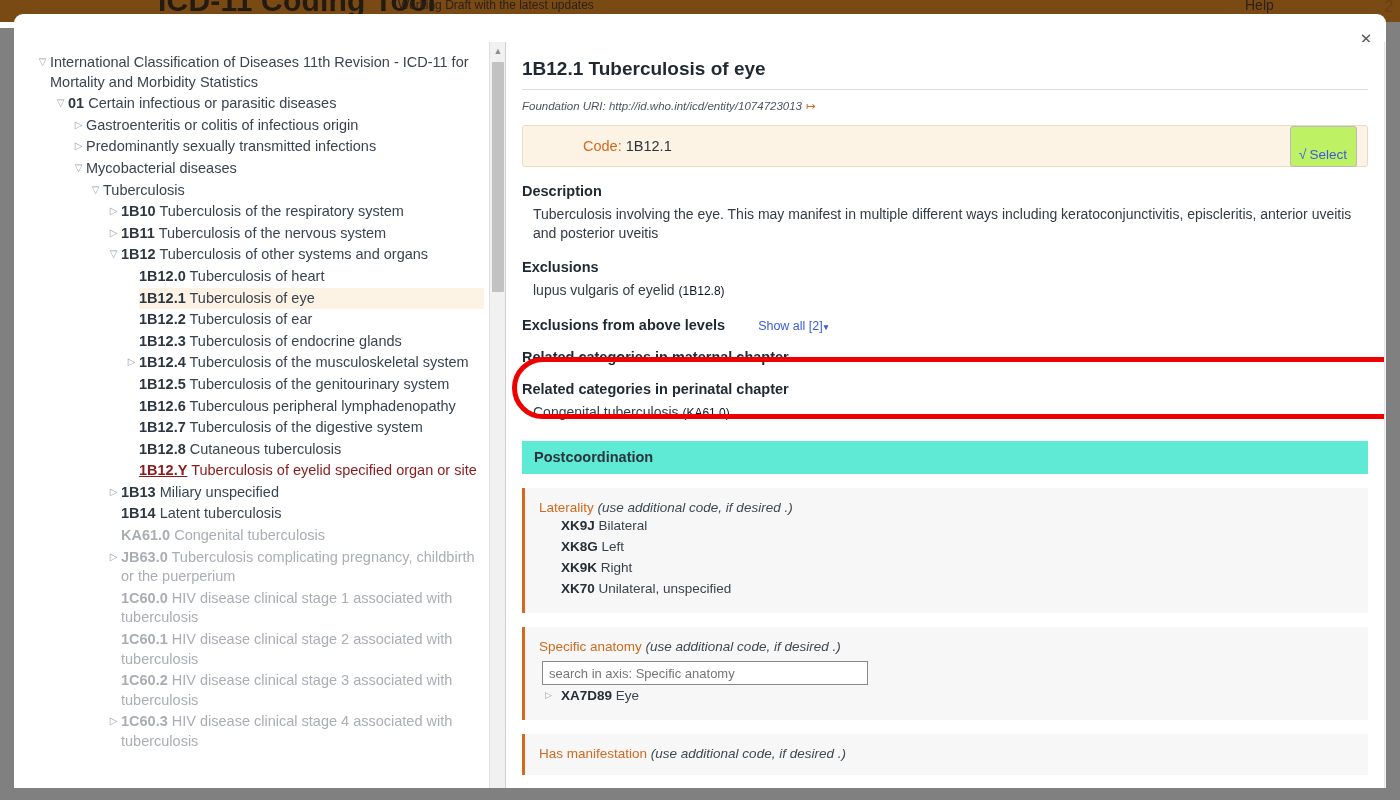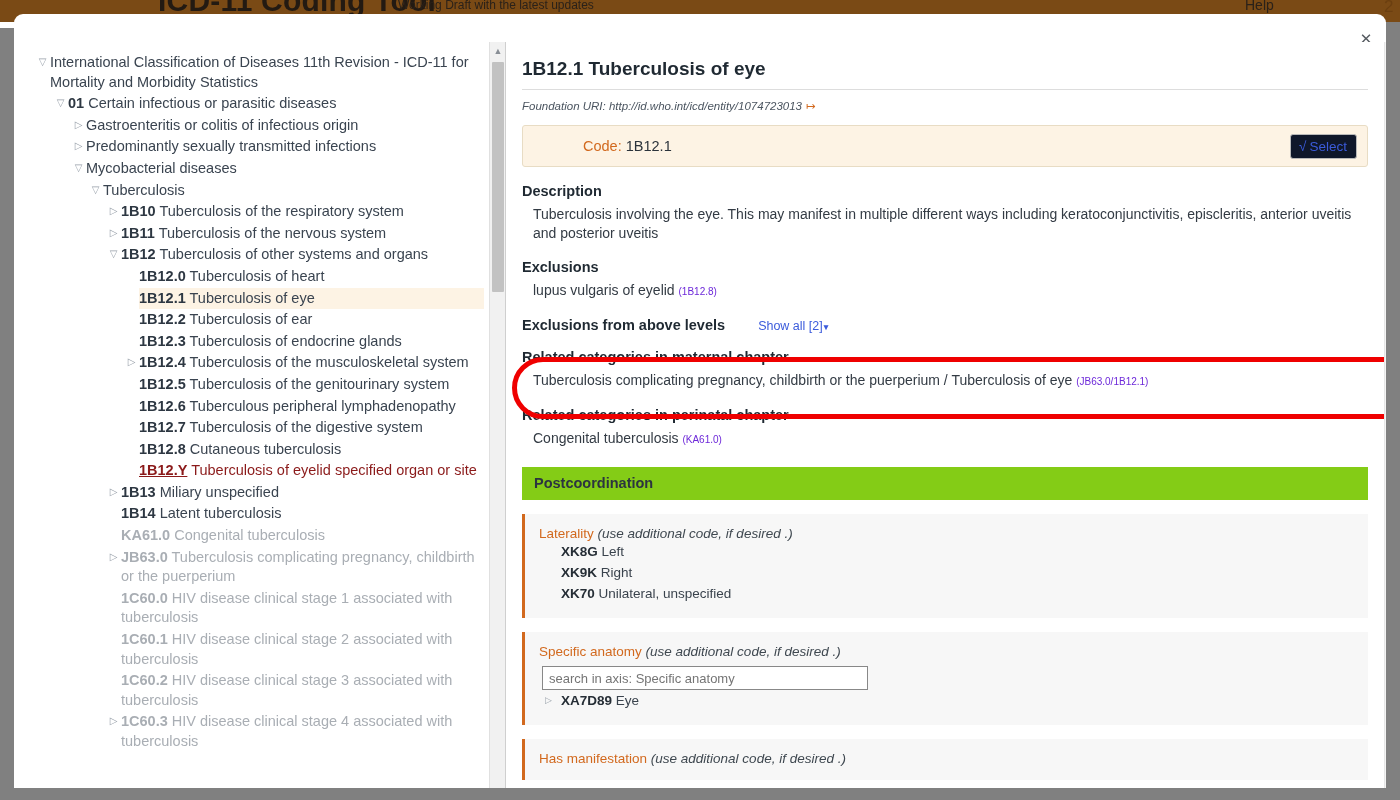--- a/index.html
+++ b/index.html
@@ -182,53 +182,53 @@
     border-radius: 3px;
     height: 42px;
     display: flex; align-items: center; justify-content: space-between;
     padding: 0 10px 0 12px;
   }
   #code-label { font-size: 14.5px; color: #d2691e; margin-left: 48px; }
   #code-label .cval { color: #2b333b; }
   #select-btn {
     font-size: 13.5px; color: #3b5bdb;
     border: 1px solid #b9b9b9; border-radius: 3px;
-    background: #0f172a;
-    padding: 4px 9px 4px 8px;
+    background: #bef264;
+    padding: 20px 9px 4px 8px;
     cursor: pointer; white-space: nowrap;
   }
   #select-btn .chk { color: #3b5bdb; padding-right: 3px; }
 
   .sec-h {
     font-size: 14.5px; font-weight: 700; color: #1f2932;
     margin-top: 16px;
   }
   .sec-body {
     font-size: 14px; color: #333b44; line-height: 19px;
     margin-top: 6px; padding-left: 11px;
   }
-  .codelink { color: #6d28d9; font-size: 10px; }
+  .codelink { color: #0f172a; font-size: 12px; }
   .showall { color: #3b5bdb; font-size: 12.5px; font-weight: 400; cursor: pointer; margin-left: 29px; }
   .caret { color: #3b5bdb; font-size: 9px; padding-left: 1px; }
 
   
   #ring-wrap { position: relative; }
   #red-ring {
     position: absolute;
     left: -10px; top: 8px;
     width: 1170px; height: 62px;
     border: 5px solid #ef0000;
     border-radius: 34px;
     pointer-events: none;
   }
 
   
   #postco-bar {
     margin-top: 18px;
-    background: #84cc16;
+    background: #5eead4;
     font-size: 14.5px; font-weight: 700; color: #2c3440;
     padding: 8px 12px 9px 12px;
   }
   .axis-box {
     margin-top: 14px;
     background: #f7f7f7;
     border-left: 3px solid #d2691e;
     padding: 12px 12px 14px 14px;
   }
   .axis-title { font-size: 13.5px; color: #d2691e; }
@@ -343,35 +343,33 @@
           </div>
 
         <div class="sec-h">
           <span>Exclusions from above levels</span>
           <span class="showall">Show all [2]</span><span class="caret">▾</span>
         </div>
 
         <div id="ring-wrap">
           <div id="red-ring"></div>
           <div class="sec-h">Related categories in maternal chapter</div>
-          <div class="sec-body" id="maternal-list">
-              <div><span>Tuberculosis complicating pregnancy, childbirth or the puerperium / Tuberculosis of eye </span><span class="codelink">(JB63.0/1B12.1)</span></div>
-            </div>
         </div>
 
         <div class="sec-h">Related categories in perinatal chapter</div>
         <div class="sec-body" id="perinatal-list">
             <div><span>Congenital tuberculosis </span><span class="codelink">(KA61.0)</span></div>
           </div>
 
         <div id="postco-bar">Postcoordination</div>
 
         <div id="axes-container">
             <div class="axis-box">
               <div class="axis-title"><span>Laterality </span><i>(use additional code, if desired .)</i></div>
+              <div class="axis-item"><b>XK9J</b> Bilateral</div>
               <div class="axis-item"><b>XK8G</b> Left</div>
               <div class="axis-item"><b>XK9K</b> Right</div>
               <div class="axis-item"><b>XK70</b> Unilateral, unspecified</div>
             </div>
             <div class="axis-box"><div class="axis-title"><span>Specific anatomy </span><i>(use additional code, if desired .)</i></div><input class="axis-search" type="text" placeholder="search in axis: Specific anatomy" style=""><div class="axis-item"><span class="arrow">▷</span><b>XA7D89</b> Eye</div></div>
             <div class="axis-box">
               <div class="axis-title"><span>Has manifestation </span><i>(use additional code, if desired .)</i></div>
             </div>
           </div>
 

